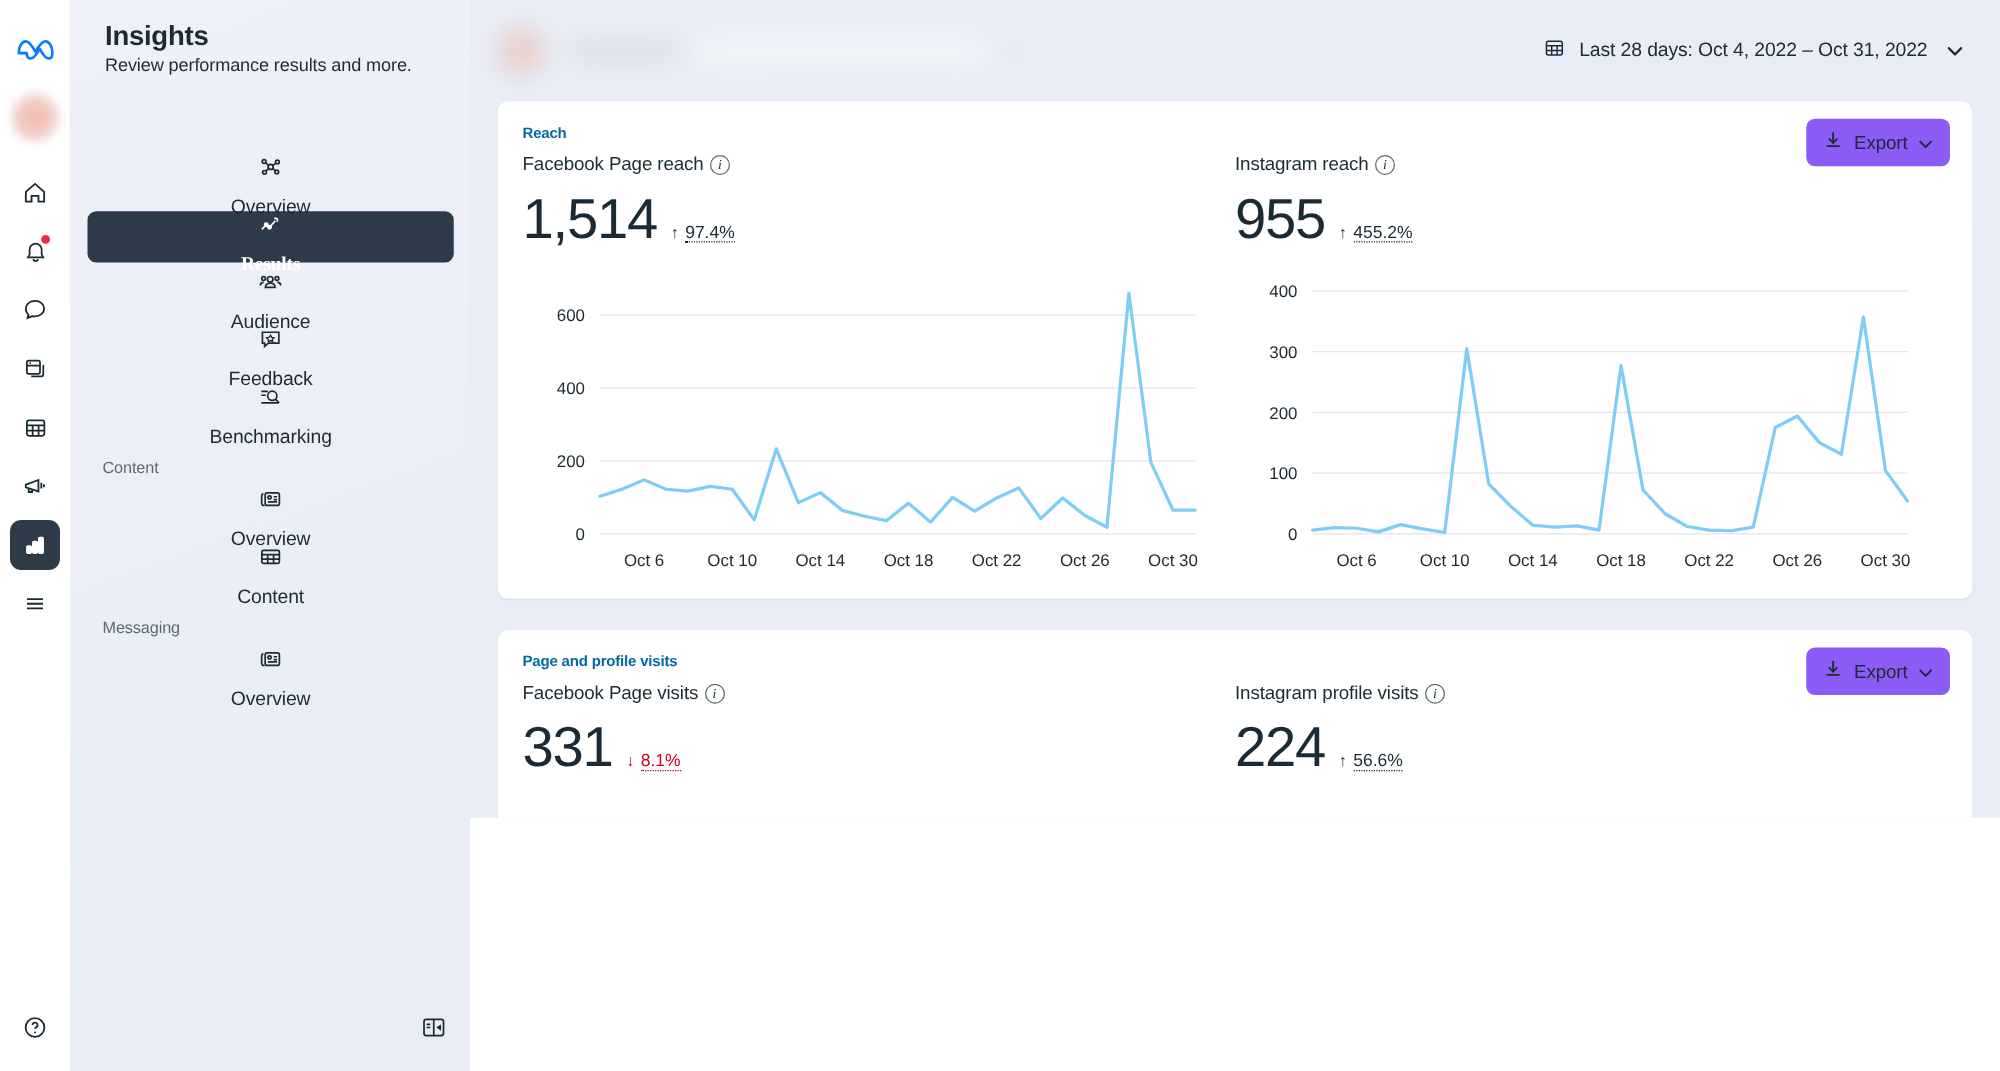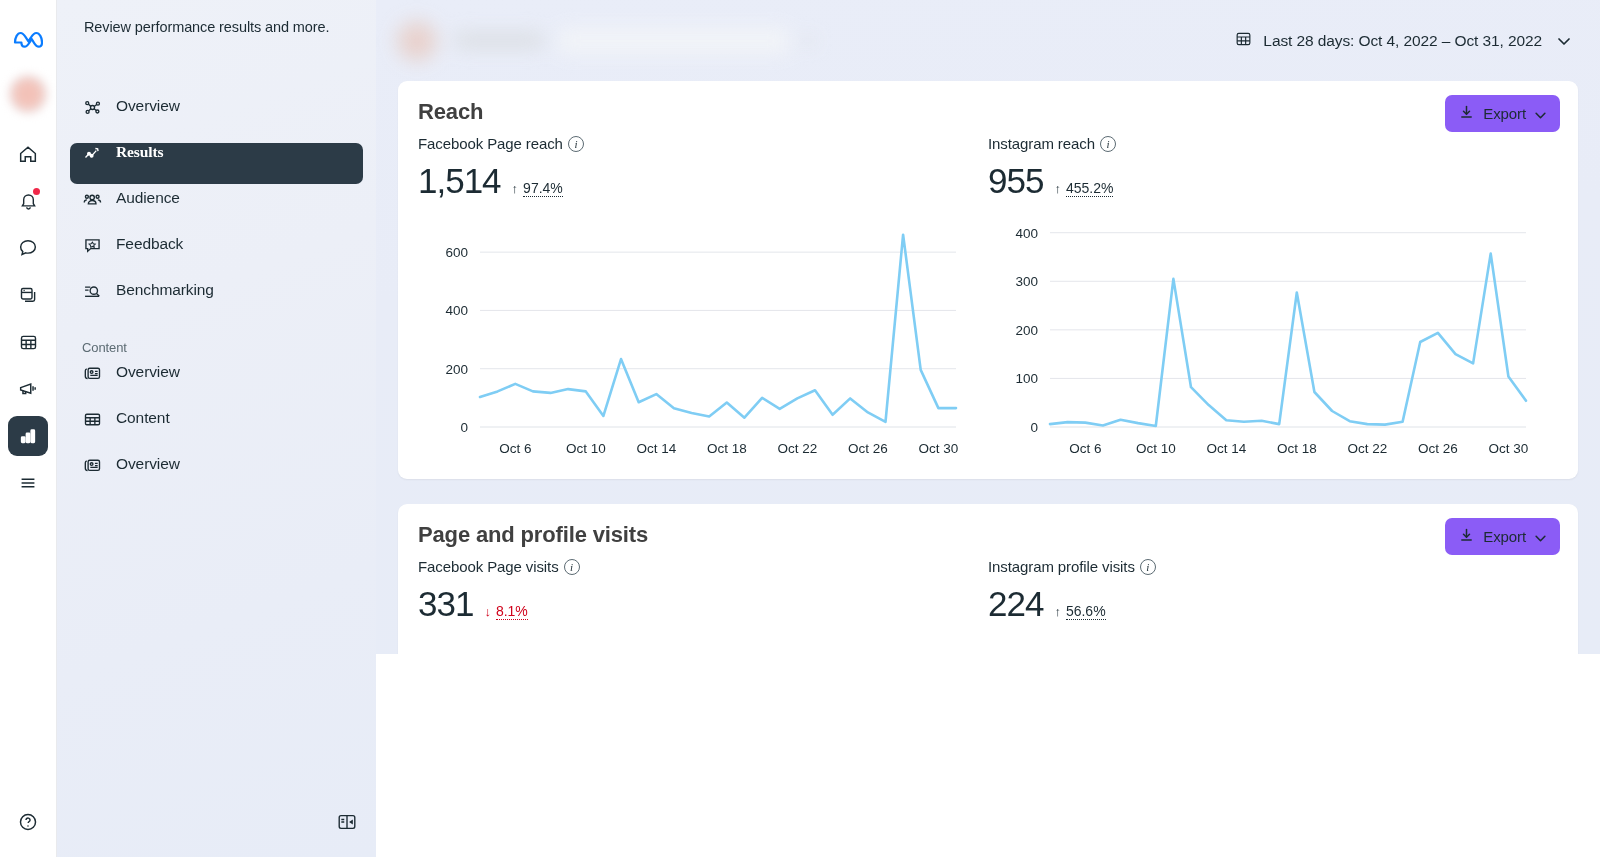--- a/index.html
+++ b/index.html
@@ -44,23 +44,23 @@
   .nav {
     width: 319px; flex: none; height: 857px; position: relative;
     background: linear-gradient(160deg, #eef1f8 0%, #eceff7 35%, #e9edf7 70%, #e7ecf7 100%);
     padding: 0;
   }
   .nav-head { padding: 16px 0 0 27px; }
   .nav-title { font-size: 22px; font-weight: 700; color: #1c2b33; letter-spacing: -0.2px; }
   .nav-sub { font-size: 14.5px; color: #1c2b33; margin-top: 3px; letter-spacing: -0.1px; }
   .nav-list { margin-top: 62px; padding: 0 13px; }
   .nav-item {
-    display: flex; gap: 13px;
+    display: flex; align-items: center; gap: 13px;
     height: 41px; padding: 0 12px; border-radius: 7px; margin-bottom: 5px;
-    cursor: pointer; color: #1c2b33;
+    cursor: pointer; color: #1c2b33; flex-direction: column;
   }
   .nav-item.active { background: #2c3b47; color: #ffffff; font-family: Liberation Serif, serif; }
   .nav-item.active .nav-label { font-weight: 700; }
   .nav-item svg { stroke: #1c2b33; fill: none; stroke-width: 1.55; flex: none; }
   .nav-item.active svg { stroke: #ffffff; }
   .nav-label { font-size: 15.5px; letter-spacing: -0.1px; }
   .nav-section {
     font-size: 13px; color: #5c6b73; padding: 13px 12px 8px 12px; letter-spacing: -0.1px;
   }
   .nav-collapse {
@@ -95,42 +95,42 @@
   .daterange .caret { margin-left: 6px; }
 
   .content { padding: 0 22px 0 22px; }
 
   .card {
     background: #ffffff; border-radius: 9px; position: relative;
     box-shadow: 0 1px 2px rgba(0,0,0,.06);
   }
   .card + .card { margin-top: 25px; }
   .card-pad { padding: 18px 20px 16px 20px; }
-  .card-title { font-size: 22px; font-weight: 700; color: #404040; letter-spacing: -0.15px; }
+  .card-title { font-size: 12px; font-weight: 700; color: #0369a1; letter-spacing: -0.15px; }
 
   .export-btn {
     position: absolute; top: 14px; right: 18px;
     display: flex; align-items: center; gap: 9px;
     background: #8b5cf6; border-radius: 7px; padding: 9px 14px;
     font-size: 15px; color: #1c2b33; cursor: pointer; letter-spacing: -0.1px;
   }
 
   .metrics { display: flex; margin-top: 10px; }
   .metric { width: 50%; padding-right: 28px; }
   .metric-label {
     display: flex; align-items: center; gap: 5px;
     font-size: 15px; color: #1c2b33; letter-spacing: -0.1px;
   }
   .info-i {
     width: 16px; height: 16px; border-radius: 50%; border: 1.2px solid #5c6b73;
     font-size: 11px; line-height: 14px; text-align: center; color: #1c2b33;
     font-family: "Liberation Serif", serif; font-style: italic; flex: none;
   }
   .metric-row { display: flex; align-items: baseline; gap: 11px; margin-top: 9px; }
-  .metric-value { font-size: 35px; color: #1c2b33; letter-spacing: -1px; font-weight: 400; }
+  .metric-value { font-size: 45px; color: #1c2b33; letter-spacing: -1px; font-weight: 400; }
   .metric-delta { display: flex; align-items: baseline; gap: 5px; font-size: 14px; }
   .metric-delta .arrow { font-size: 13px; }
   .metric-delta .pct { border-bottom: 1px dotted currentColor; }
   .up { color: #1c2b33; }
   .down { color: #d0021b; }
 
   .chart { margin-top: 12px; }
   svg.linechart { display: block; }
   .gridline { stroke: #e4e6eb; stroke-width: 1; }
   .gridline.zero { stroke: #dfe3e8; }
@@ -207,20 +207,21 @@
       <svg width="22" height="22" viewBox="0 0 24 24">
           <circle cx="12" cy="12" r="8.2"></circle>
           <path d="M9.8 9.8a2.2 2.2 0 114.2 1c-.6.8-1.8 1.1-1.8 2.4"></path>
           <circle cx="12" cy="16.4" r=".85" fill="#1c2b33" stroke="none"></circle>
         </svg>
     </div>
   </div>
 
   <div class="nav">
     <div class="nav-head">
+      <div class="nav-title">Insights</div>
       <div class="nav-sub">Review performance results and more.</div>
     </div>
 
     <div class="nav-list">
 
       <div class="nav-item">
         <svg width="21" height="21" viewBox="0 0 24 24">
             <circle cx="12" cy="12" r="2.3"></circle>
             <circle cx="6" cy="7" r="1.7"></circle>
             <circle cx="18.2" cy="7.6" r="1.7"></circle>
@@ -284,20 +285,21 @@
       </div>
 
       <div class="nav-item">
         <svg width="21" height="21" viewBox="0 0 24 24">
             <rect x="4" y="6" width="16" height="12" rx="1.5"></rect>
             <path d="M4 10h16M4 14h16M9.3 10v8M14.7 10v8"></path>
           </svg>
         <span class="nav-label">Content</span>
       </div>
 
+      <div class="nav-section">Messaging</div>
 
       <div class="nav-item">
         <svg width="21" height="21" viewBox="0 0 24 24">
             <path d="M5.4 6.6c-1 .4-1.6 1.2-1.6 2.3v6.3c0 1.5 1.1 2.5 2.6 2.5"></path>
             <rect x="7" y="6" width="13" height="11.5" rx="1.8"></rect>
             <circle cx="11" cy="10.3" r="1.5"></circle>
             <path d="M14.8 9.6h3.1M14.8 12.2h3.1M9.5 14.2h8.4"></path>
           </svg>
         <span class="nav-label">Overview</span>
       </div>

